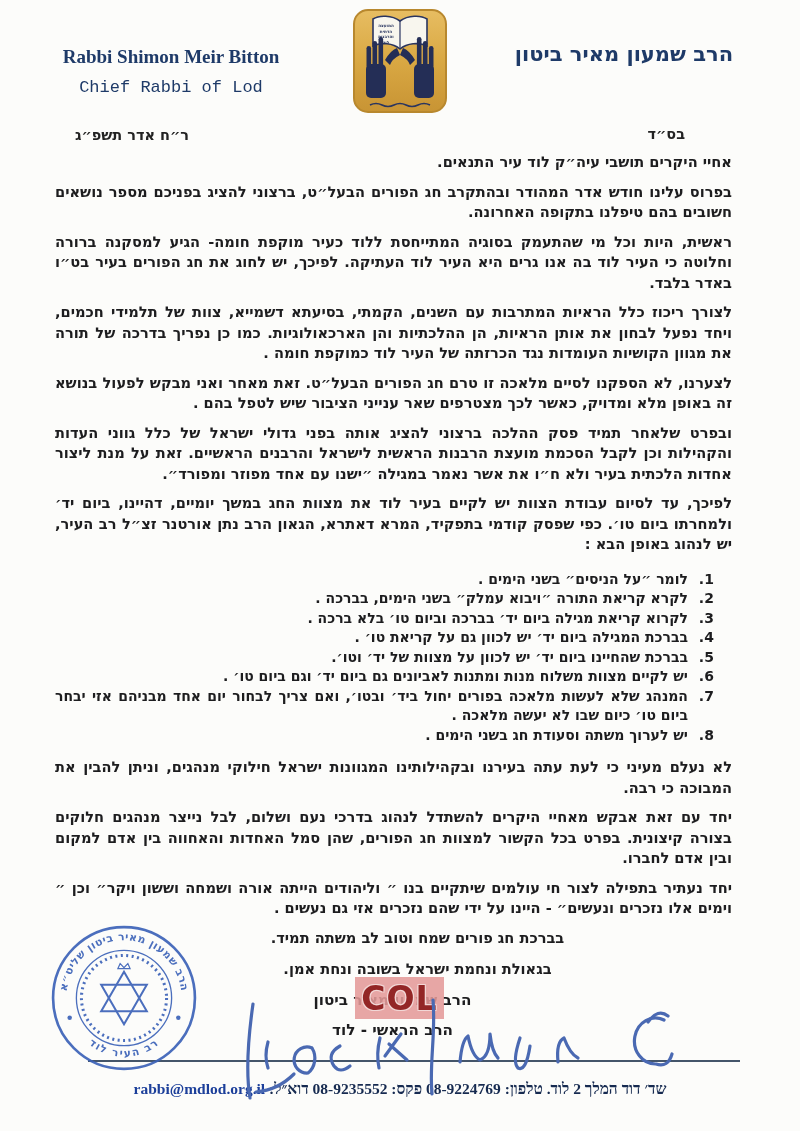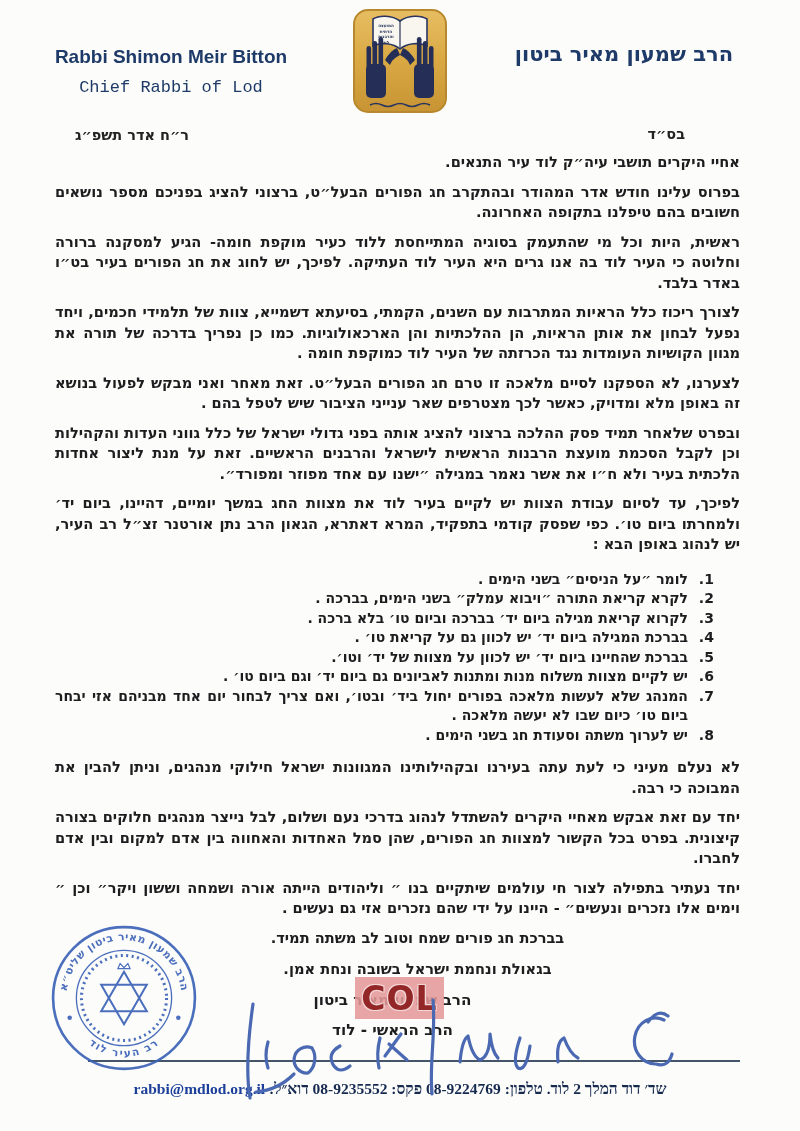--- a/index.html
+++ b/index.html
@@ -1,34 +1,34 @@
 <!DOCTYPE html>
 <html lang="he"><head>
 <meta charset="utf-8">
 <style>
   html,body{margin:0;padding:0;background:#e8e8e8;}
   .page{position:relative;width:800px;height:1131px;background:#fcfcfa;overflow:hidden;
         font-family:"DejaVu Sans",sans-serif;margin:0 auto;}
   
   .hdr-en{position:absolute;left:40px;top:46px;width:262px;text-align:center;color:#1e3a68;}
-  .hdr-en .name{font-family:Liberation Sans, sans-serif;font-weight:bold;font-size:19px;}
+  .hdr-en .name{font-family:Liberation Serif, serif;font-weight:bold;font-size:19px;}
   .hdr-en .title{font-family:Liberation Mono, monospace;font-size:17px;margin-top:10px;}
   .logo{position:absolute;left:352px;top:8px;width:96px;height:106px;}
   .hdr-he{position:absolute;left:478px;top:42px;width:292px;text-align:center;color:#1e3a68;direction:rtl;}
   .hdr-he .name{font-weight:bold;font-size:21px;}
   .hdr-he .title{font-size:17px;margin-top:8px;}
   
   .meta{position:absolute;left:55px;right:60px;top:126px;direction:rtl;font-weight:bold;
         font-size:14.5px;color:#222;}
   .meta .bsd{display:inline-block;margin-right:55px;}
   .meta .date{position:absolute;left:20px;top:1px;}
   
   .body{position:absolute;left:55px;right:60px;top:152px;direction:rtl;text-align:justify;
         font-size:14.6px;line-height:20.5px;font-weight:bold;color:#1d1d1f;}
-  .body p{margin:0 0 9px 0;}
+  .body p{margin:0 8px 9px 0;}
   .body p.salutation{text-align:right;}
   .body ol{margin:15px 0 12px 0;padding:0 46px 0 0;line-height:19.5px;font-size:14px;}
   .body ol li{margin:0;padding-right:6px;}
   .center-bless{text-align:center;padding-left:40px;margin-bottom:10px;}
   .center-bless.second{margin-bottom:11px;}
   .signer{text-align:center;padding-right:10px;}
   .signer .sname{font-size:15.2px;margin-bottom:10px;}
   .signer .stitle{font-size:15.2px;}
   
   .watermark{position:absolute;left:355px;top:977px;width:89px;height:42px;

